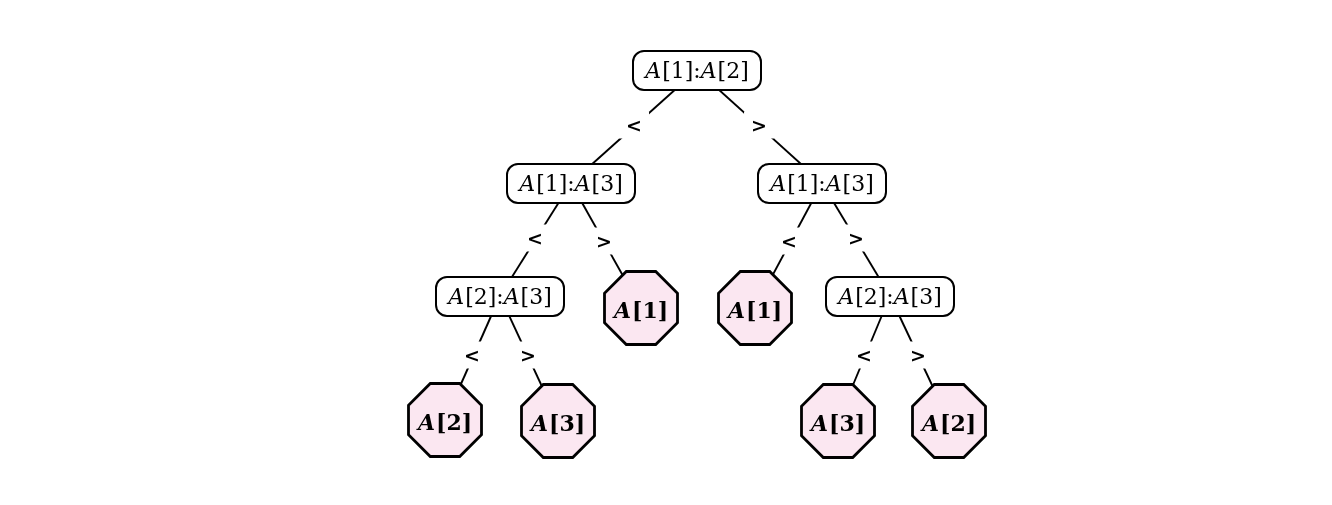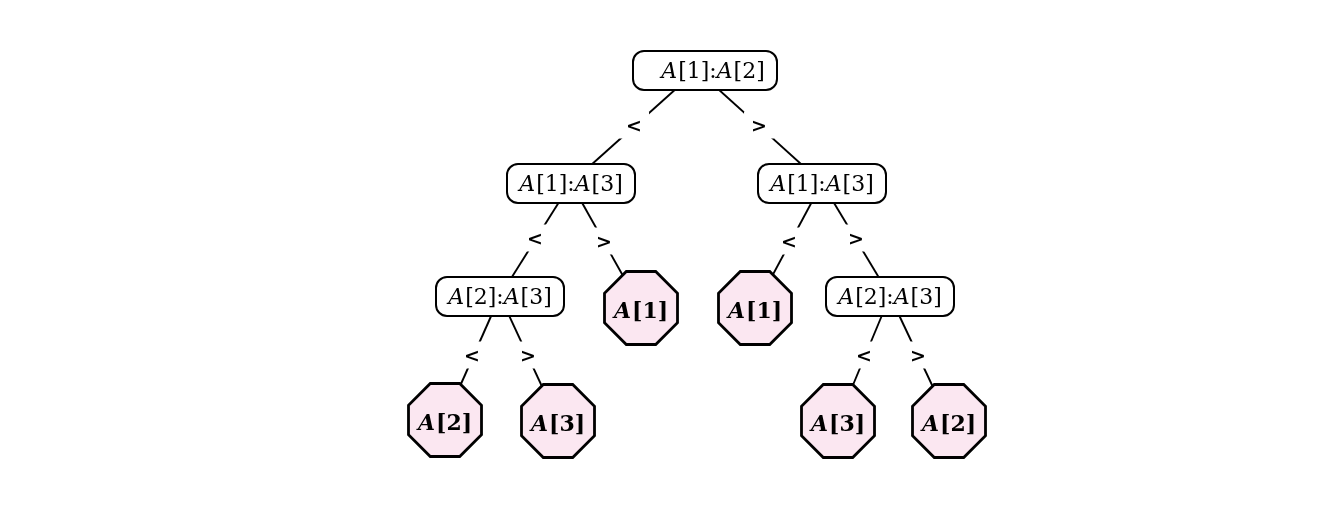--- a/index.html
+++ b/index.html
@@ -105,21 +105,21 @@
   <span class="elabel" style="left:759px; top:125px;">&gt;</span>
   <span class="elabel" style="left:535px; top:238px;">&lt;</span>
   <span class="elabel" style="left:604px; top:241px;">&gt;</span>
   <span class="elabel" style="left:789px; top:241px;">&lt;</span>
   <span class="elabel" style="left:856px; top:238px;">&gt;</span>
   <span class="elabel" style="left:472px; top:355px;">&lt;</span>
   <span class="elabel" style="left:528px; top:355px;">&gt;</span>
   <span class="elabel" style="left:864px; top:355px;">&lt;</span>
   <span class="elabel" style="left:918px; top:355px;">&gt;</span>
 
-  <div class="node decision" style="left:632px; top:50px;padding-left:16px;">
+  <div class="node decision" style="left:632px; top:50px;">
     <span class="nlabel"><i>A</i>[1]:<i>A</i>[2]</span>
   </div>
   <div class="node decision" style="left:506px; top:163px;">
     <span class="nlabel"><i>A</i>[1]:<i>A</i>[3]</span>
   </div>
   <div class="node decision" style="left:757px; top:163px;">
     <span class="nlabel"><i>A</i>[1]:<i>A</i>[3]</span>
   </div>
   <div class="node decision" style="left:435px; top:276px;">
     <span class="nlabel"><i>A</i>[2]:<i>A</i>[3]</span>

